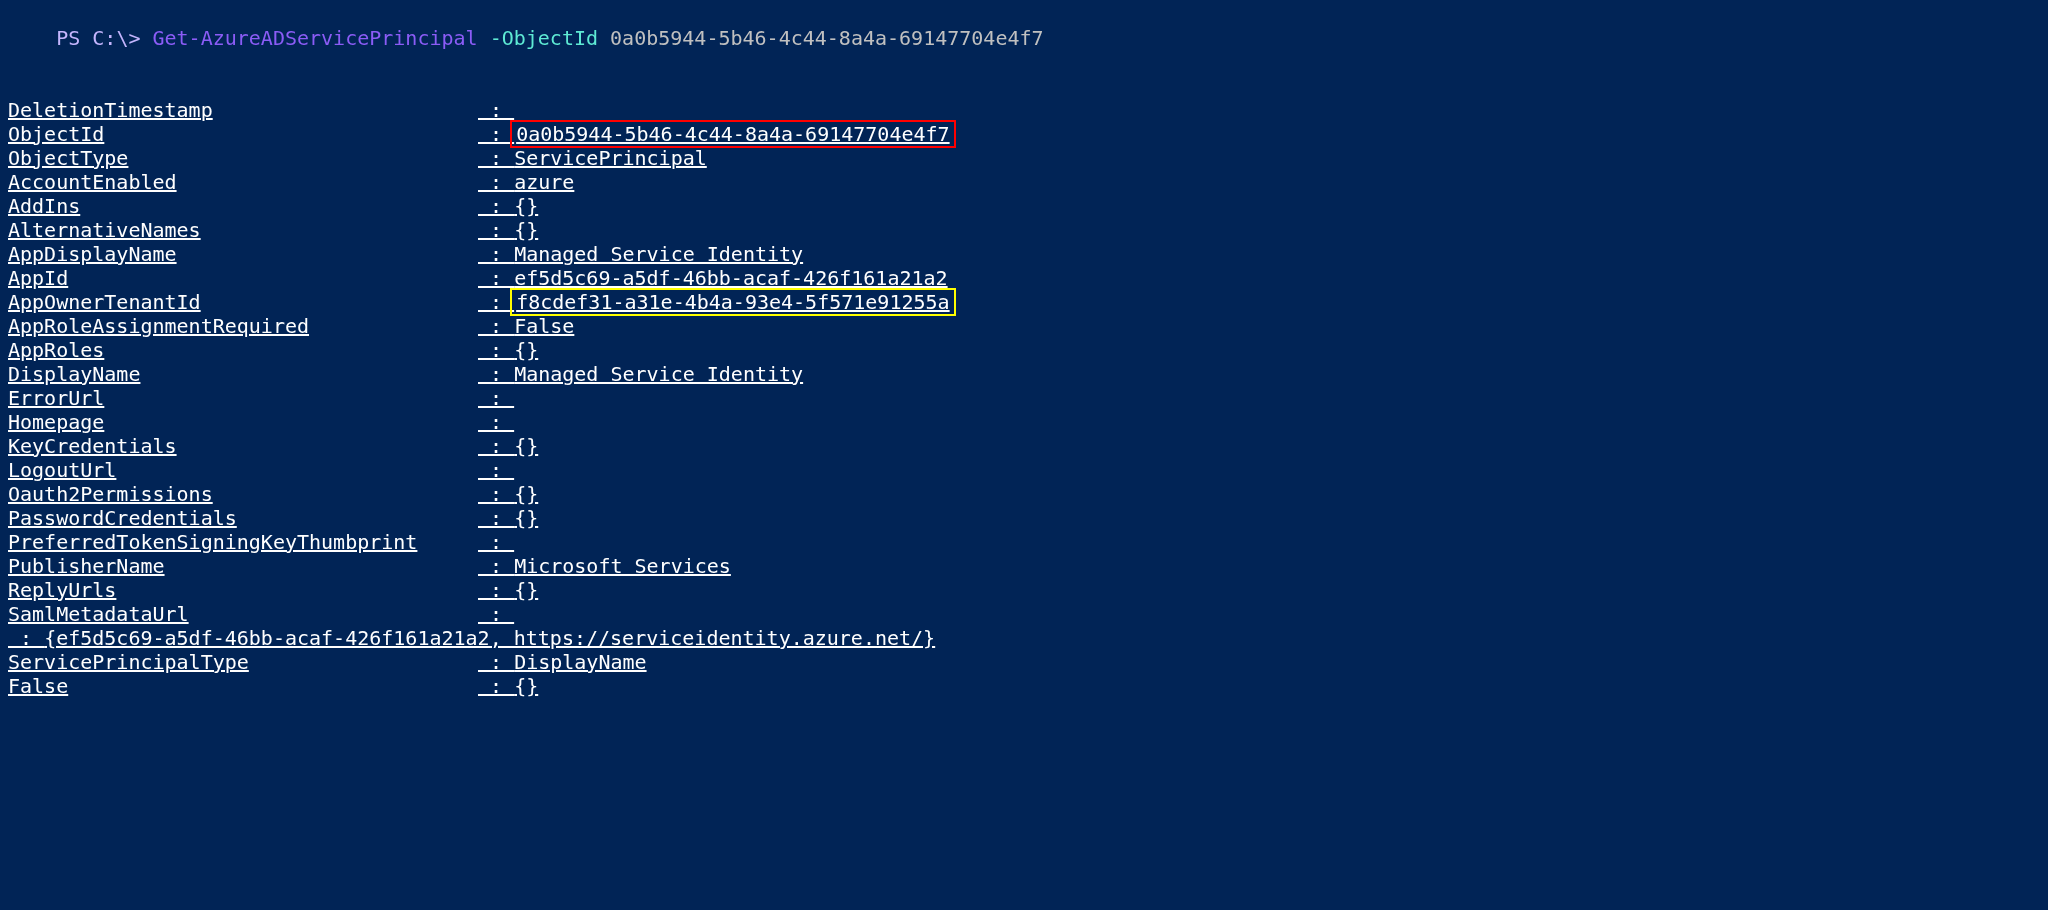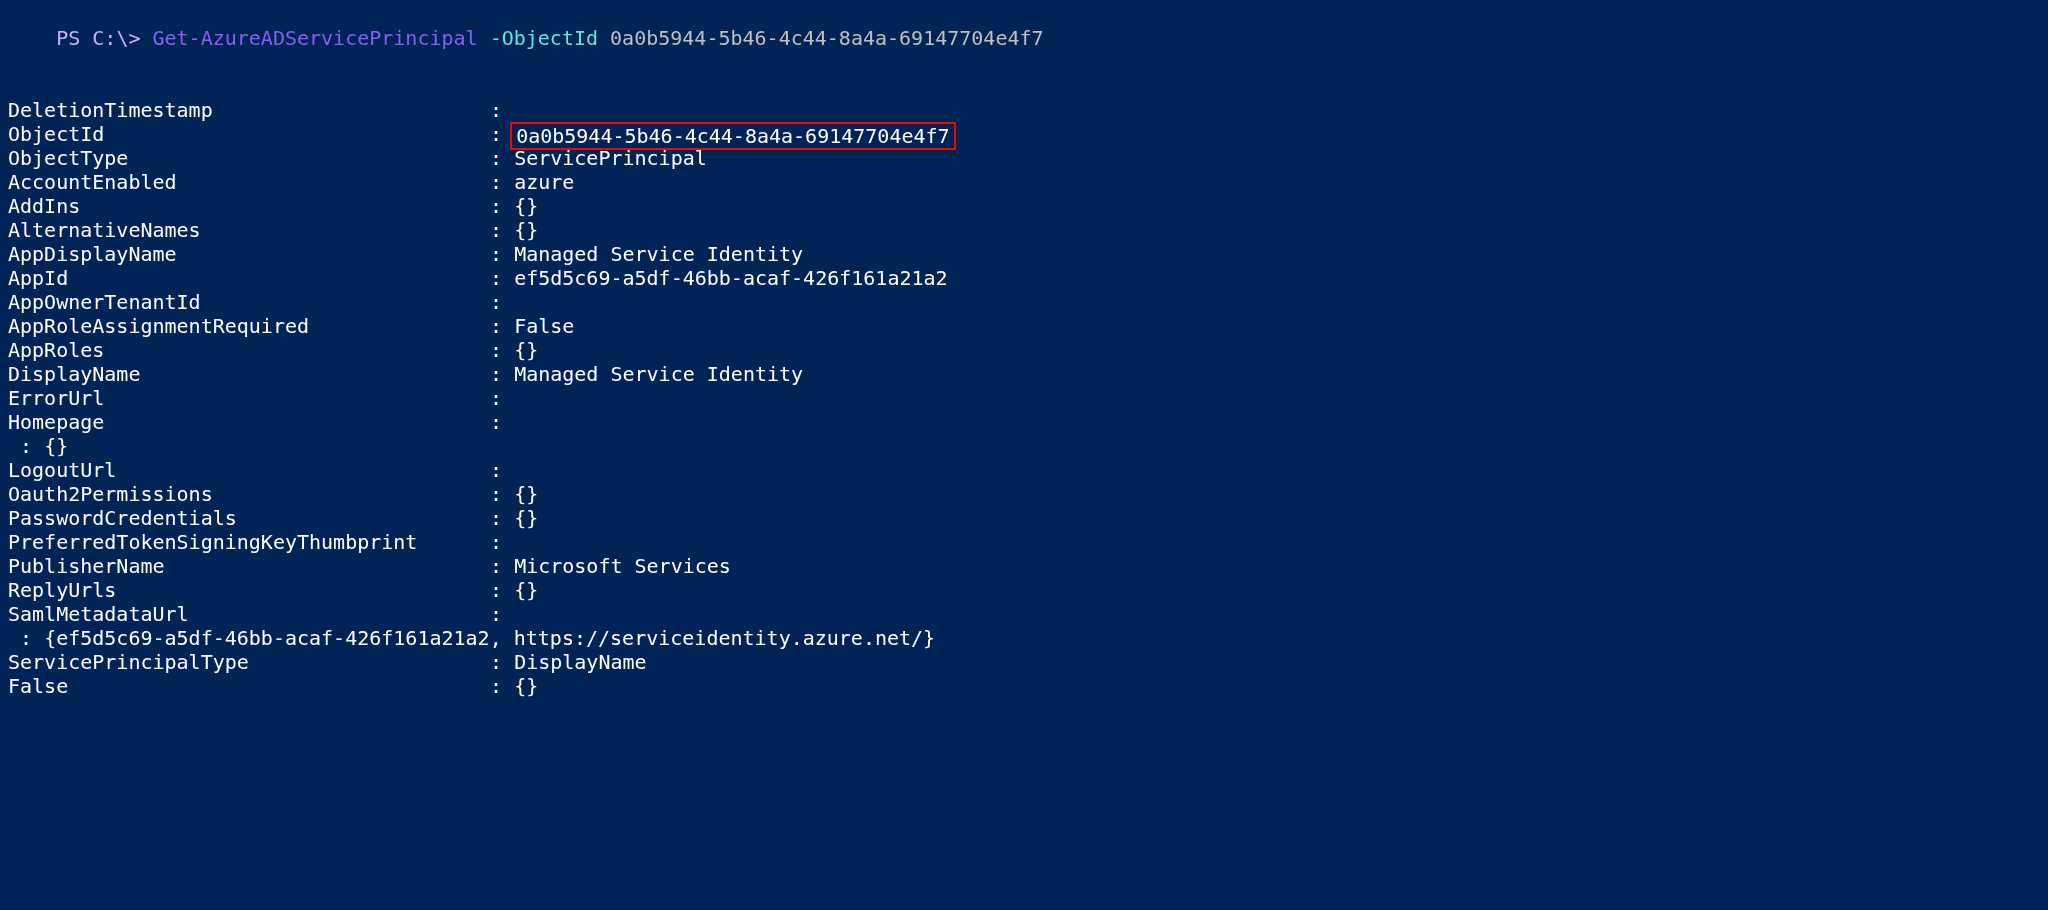--- a/index.html
+++ b/index.html
@@ -24,22 +24,23 @@
   .cmdlet { color: #8b5cf6; }
   .param  { color: #5eead4; }
   .arg    { color: #c0c0c0; }
 
   .output {
     margin-top: 1.2em;
     white-space: nowrap;
   }
   .row {
     display: flex;
-    align-items: flex-start;
+    align-items: center;
     height: 1.2em;
+    text-decoration: underline;
   }
   .key-col {
     display: inline-block;
     width: 470px;
     white-space: pre;
   }
   .sep {
     display: inline-block;
     white-space: pre;
   }
@@ -105,20 +106,21 @@
         <span class="val-col">Managed Service Identity</span>
       </div>
       <div class="row">
         <span class="key-col">AppId</span>
         <span class="sep"> : </span>
         <span class="val-col">ef5d5c69-a5df-46bb-acaf-426f161a21a2</span>
       </div>
       <div class="row">
         <span class="key-col">AppOwnerTenantId</span>
         <span class="sep"> : </span>
+        <span class="val-col highlight-yellow">f8cdef31-a31e-4b4a-93e4-5f571e91255a</span>
       </div>
       <div class="row">
         <span class="key-col">AppRoleAssignmentRequired</span>
         <span class="sep"> : </span>
         <span class="val-col">False</span>
       </div>
       <div class="row">
         <span class="key-col">AppRoles</span>
         <span class="sep"> : </span>
         <span class="val-col">{}</span>
@@ -132,20 +134,21 @@
         <span class="key-col">ErrorUrl</span>
         <span class="sep"> : </span>
         <span class="val-col"></span>
       </div>
       <div class="row">
         <span class="key-col">Homepage</span>
         <span class="sep"> : </span>
         <span class="val-col"></span>
       </div>
       <div class="row">
+        <span class="key-col">KeyCredentials</span>
         <span class="sep"> : </span>
         <span class="val-col">{}</span>
       </div>
       <div class="row">
         <span class="key-col">LogoutUrl</span>
         <span class="sep"> : </span>
         <span class="val-col"></span>
       </div>
       <div class="row">
         <span class="key-col">Oauth2Permissions</span>

